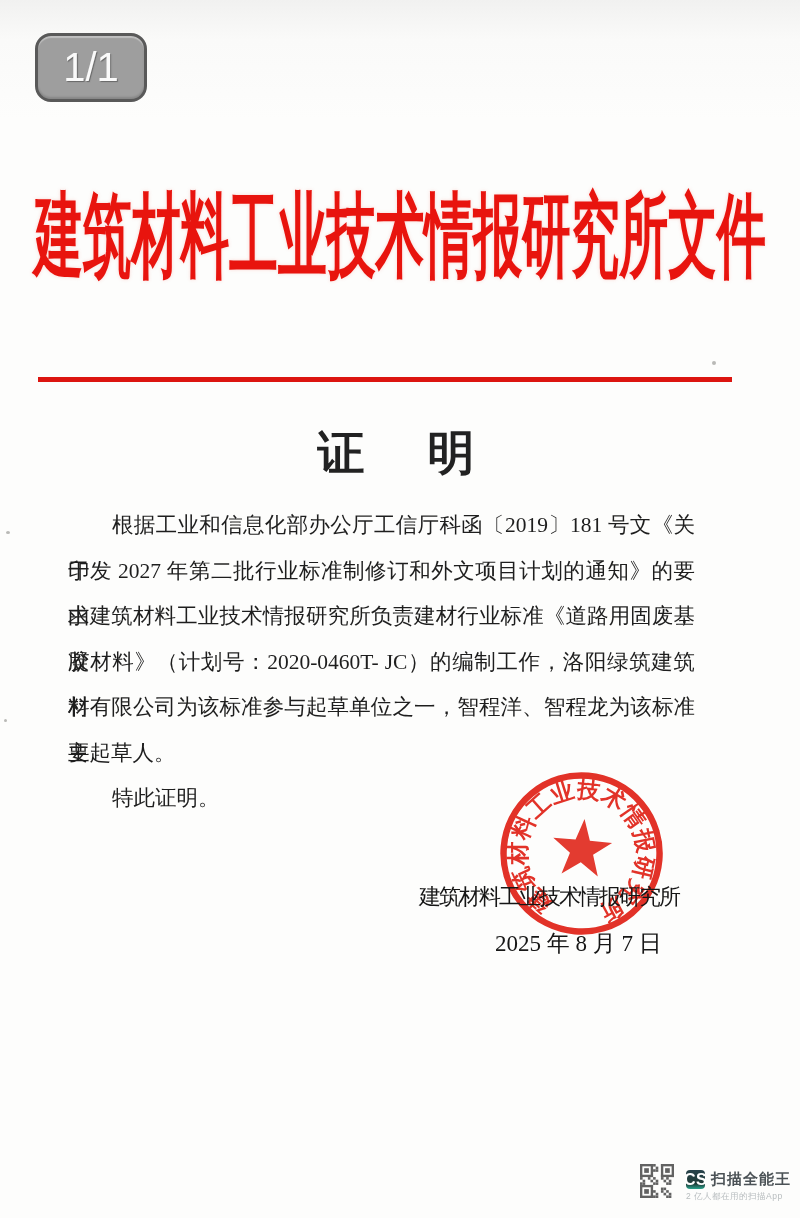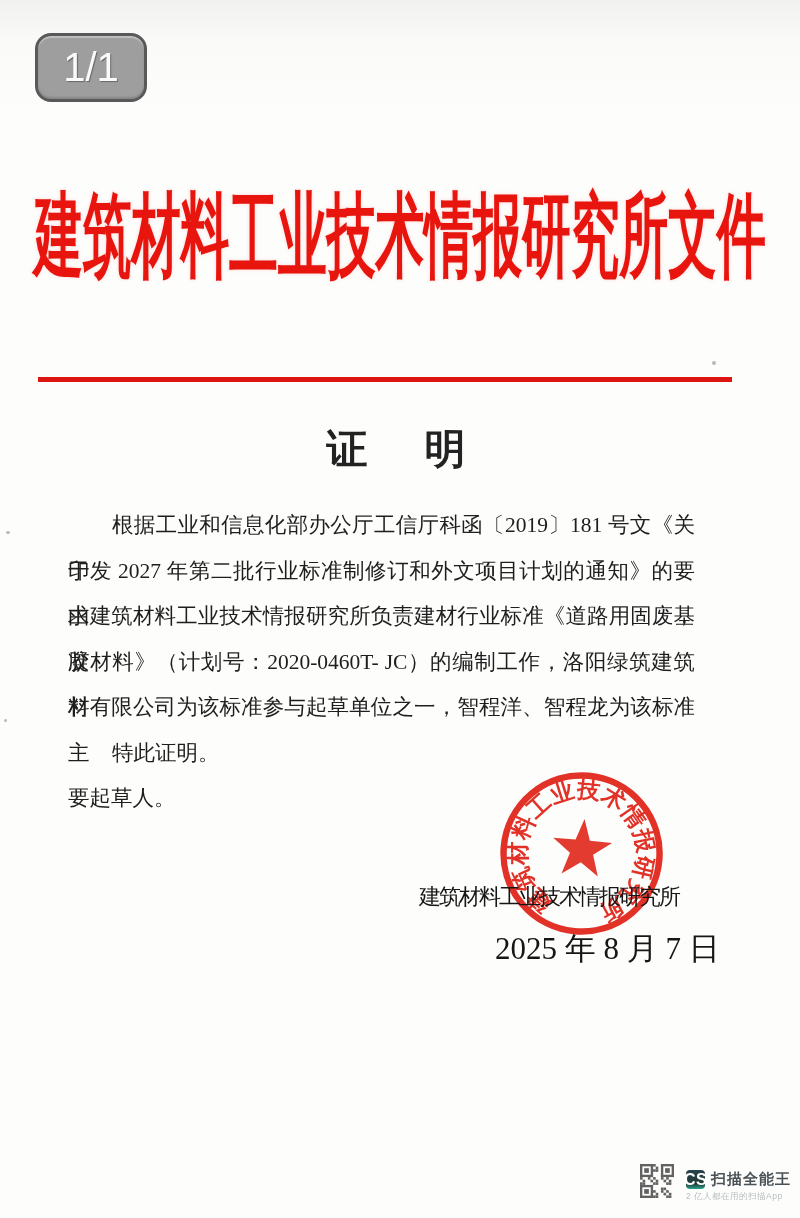--- a/index.html
+++ b/index.html
@@ -55,21 +55,21 @@
     left: 38px; top: 377px;
     width: 694px; height: 5px;
     background: #dc1510;
   }
 
   .cert-heading {
     position: absolute;
     left: 0; top: 422px;
     width: 800px;
     text-align: center;
-    font-size: 41px;
+    font-size: 47px;
     font-weight: bold;
     letter-spacing: 8px;
     color: #222;
   }
 
   .body-block {
     position: absolute;
     left: 68px; top: 503px;
     width: 627px;
     font-size: 21.5px;
@@ -106,21 +106,21 @@
     left: 419px; top: 882px;
     font-size: 22px;
     letter-spacing: -2px;
     color: #161616;
     z-index: 2;
     white-space: nowrap;
   }
   .date-line {
     position: absolute;
     left: 495px; top: 928px;
-    font-size: 31px;
+    font-size: 23px;
     color: #161616;
     z-index: 2;
     white-space: nowrap;
   }
 
   
   .artifact {
     position: absolute;
     background: #b9b9b6;
     border-radius: 50%;
@@ -183,22 +183,22 @@
   <div class="red-rule"></div>
 
   <div class="cert-heading">证　明</div>
 
   <div class="body-block">
     <div class="body-line full indent">根据工业和信息化部办公厅工信厅科函〔2019〕181 号文《关于</div>
     <div class="body-line full">印发 2027 年第二批行业标准制修订和外文项目计划的通知》的要求，</div>
     <div class="body-line full">由建筑材料工业技术情报研究所负责建材行业标准《道路用固废基胶</div>
     <div class="body-line full">凝材料》（计划号：2020-0460T- JC）的编制工作，洛阳绿筑建筑材</div>
     <div class="body-line full">料有限公司为该标准参与起草单位之一，智程洋、智程龙为该标准主</div>
+    <div class="body-line">要起草人。</div>
     <div class="body-line indent">特此证明。</div>
-    <div class="body-line">要起草人。</div>
   </div>
 
   <svg class="seal" viewBox="0 0 176 176">
     <circle cx="87.5" cy="87.5" r="78" fill="none" stroke="#e02318" stroke-width="6.5"></circle>
     <polygon points="87.5,53 94.7,74.1 117,74.4 99.1,87.8 105.7,109.1 87.5,96.2 69.3,109.1 75.9,87.8 58,74.4 80.3,74.1" fill="#e02318" fill-opacity="0.96"></polygon>
     <defs>
       <path id="sealArc" d="M 63.8,138.2 A 56,56 0 1 1 111.2,138.2" fill="none"></path>
     </defs>
     <text font-size="23" fill="#e02318" letter-spacing="0.5">
       <textPath href="#sealArc">建筑材料工业技术情报研究所</textPath>

